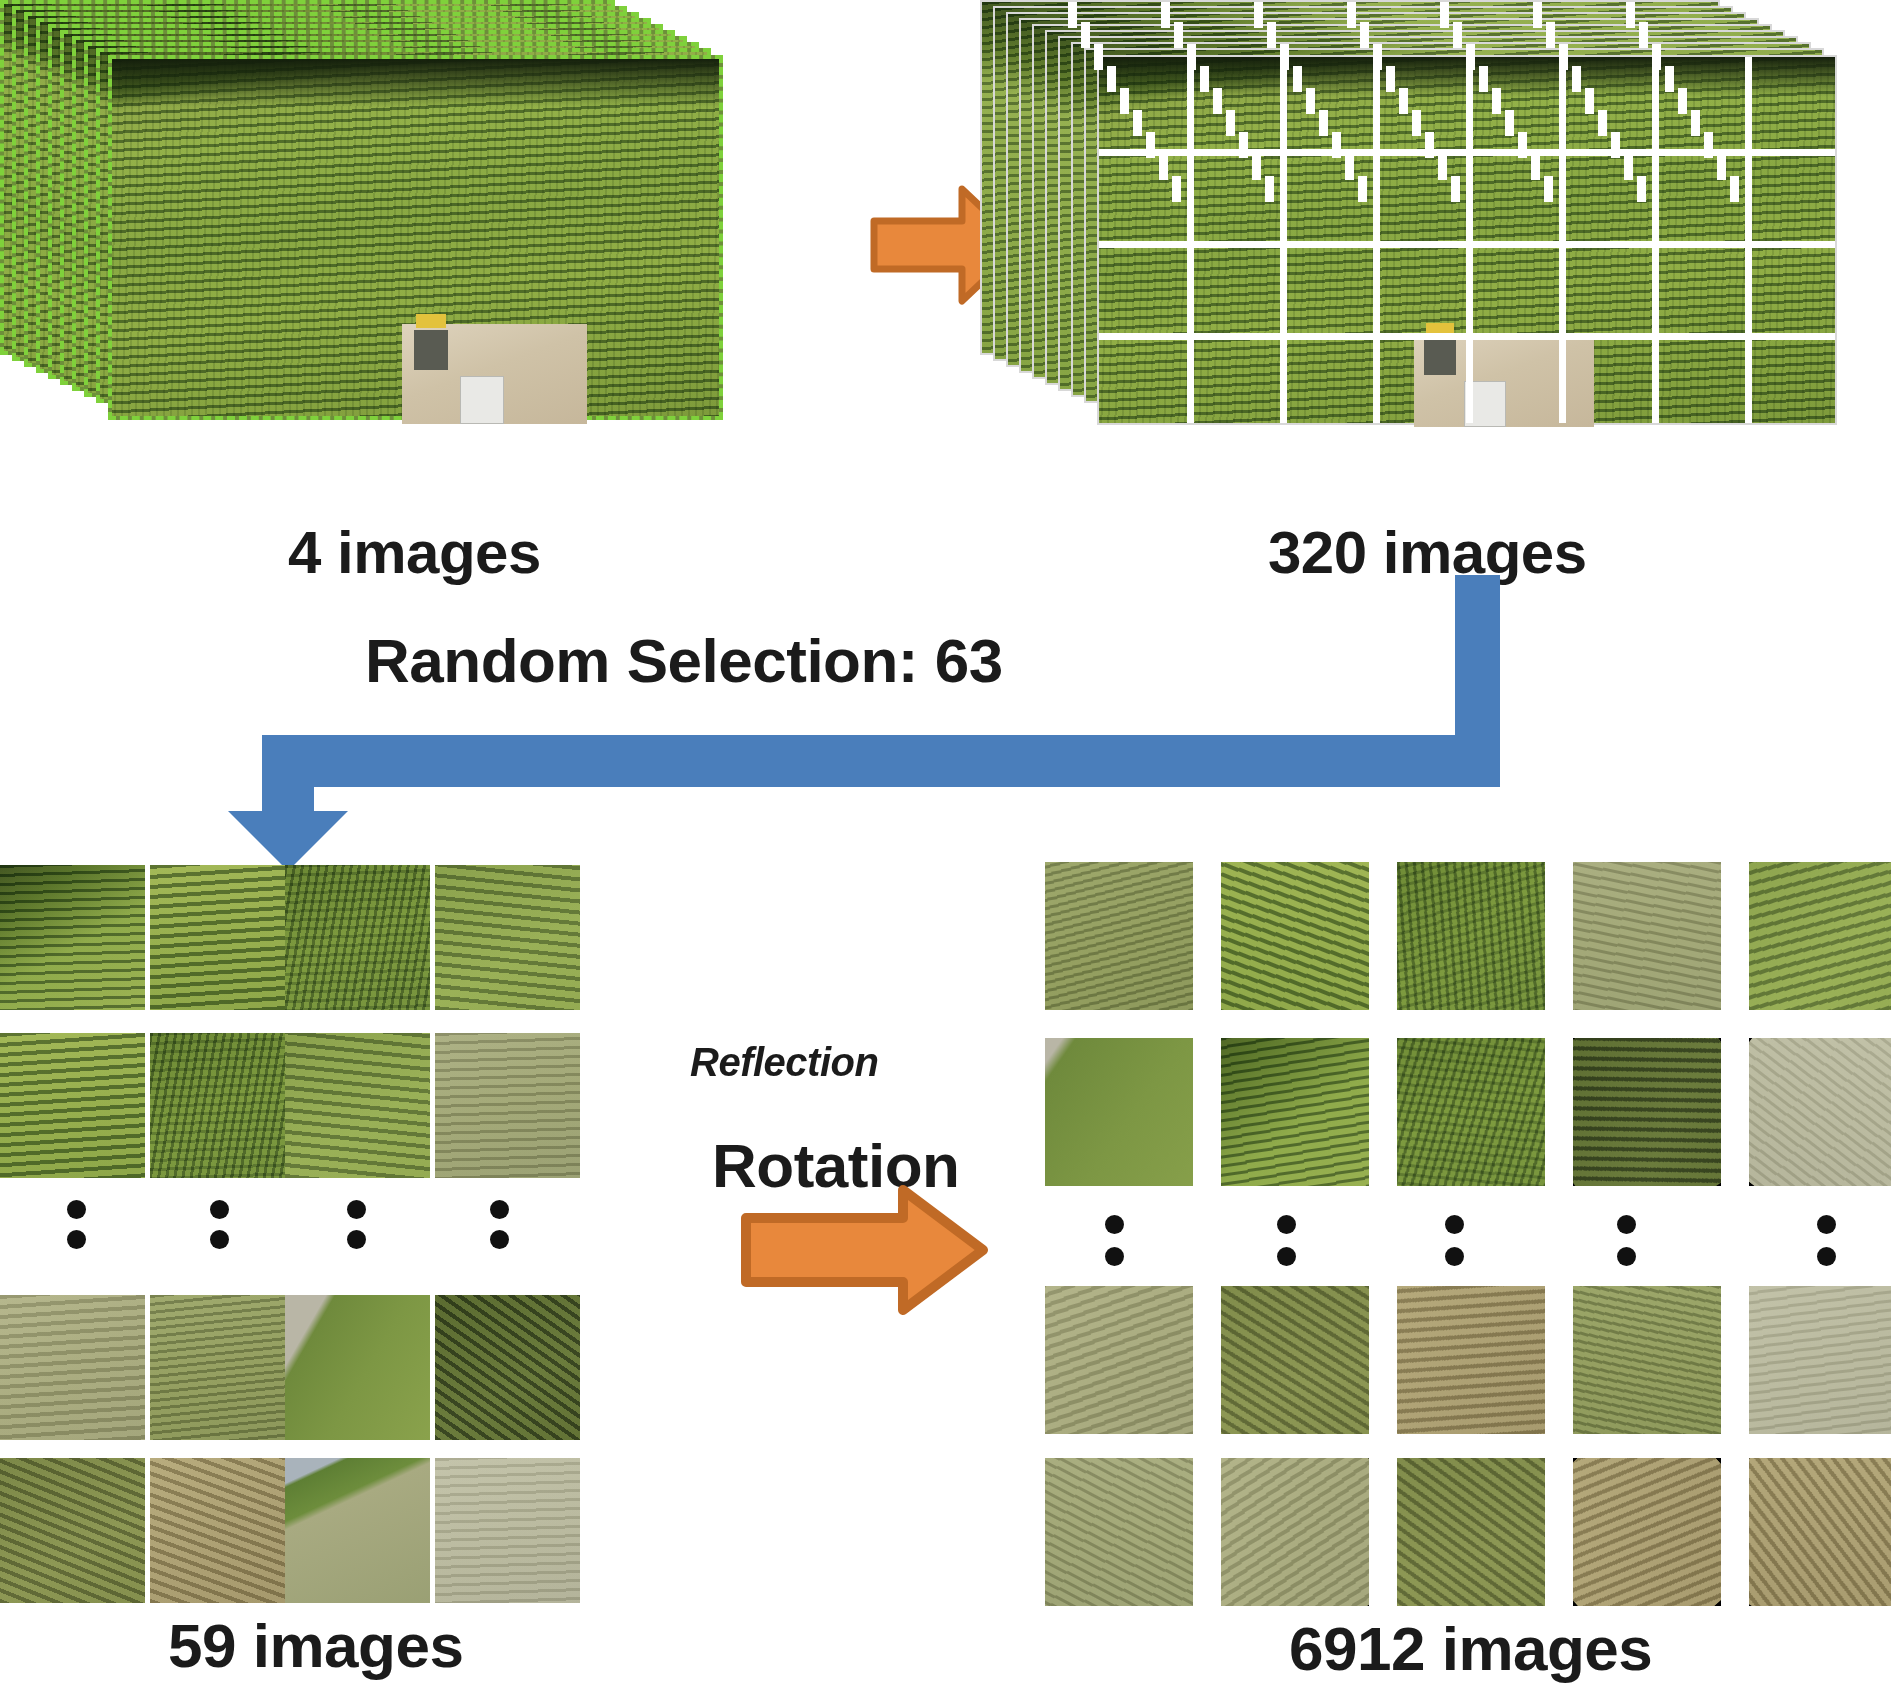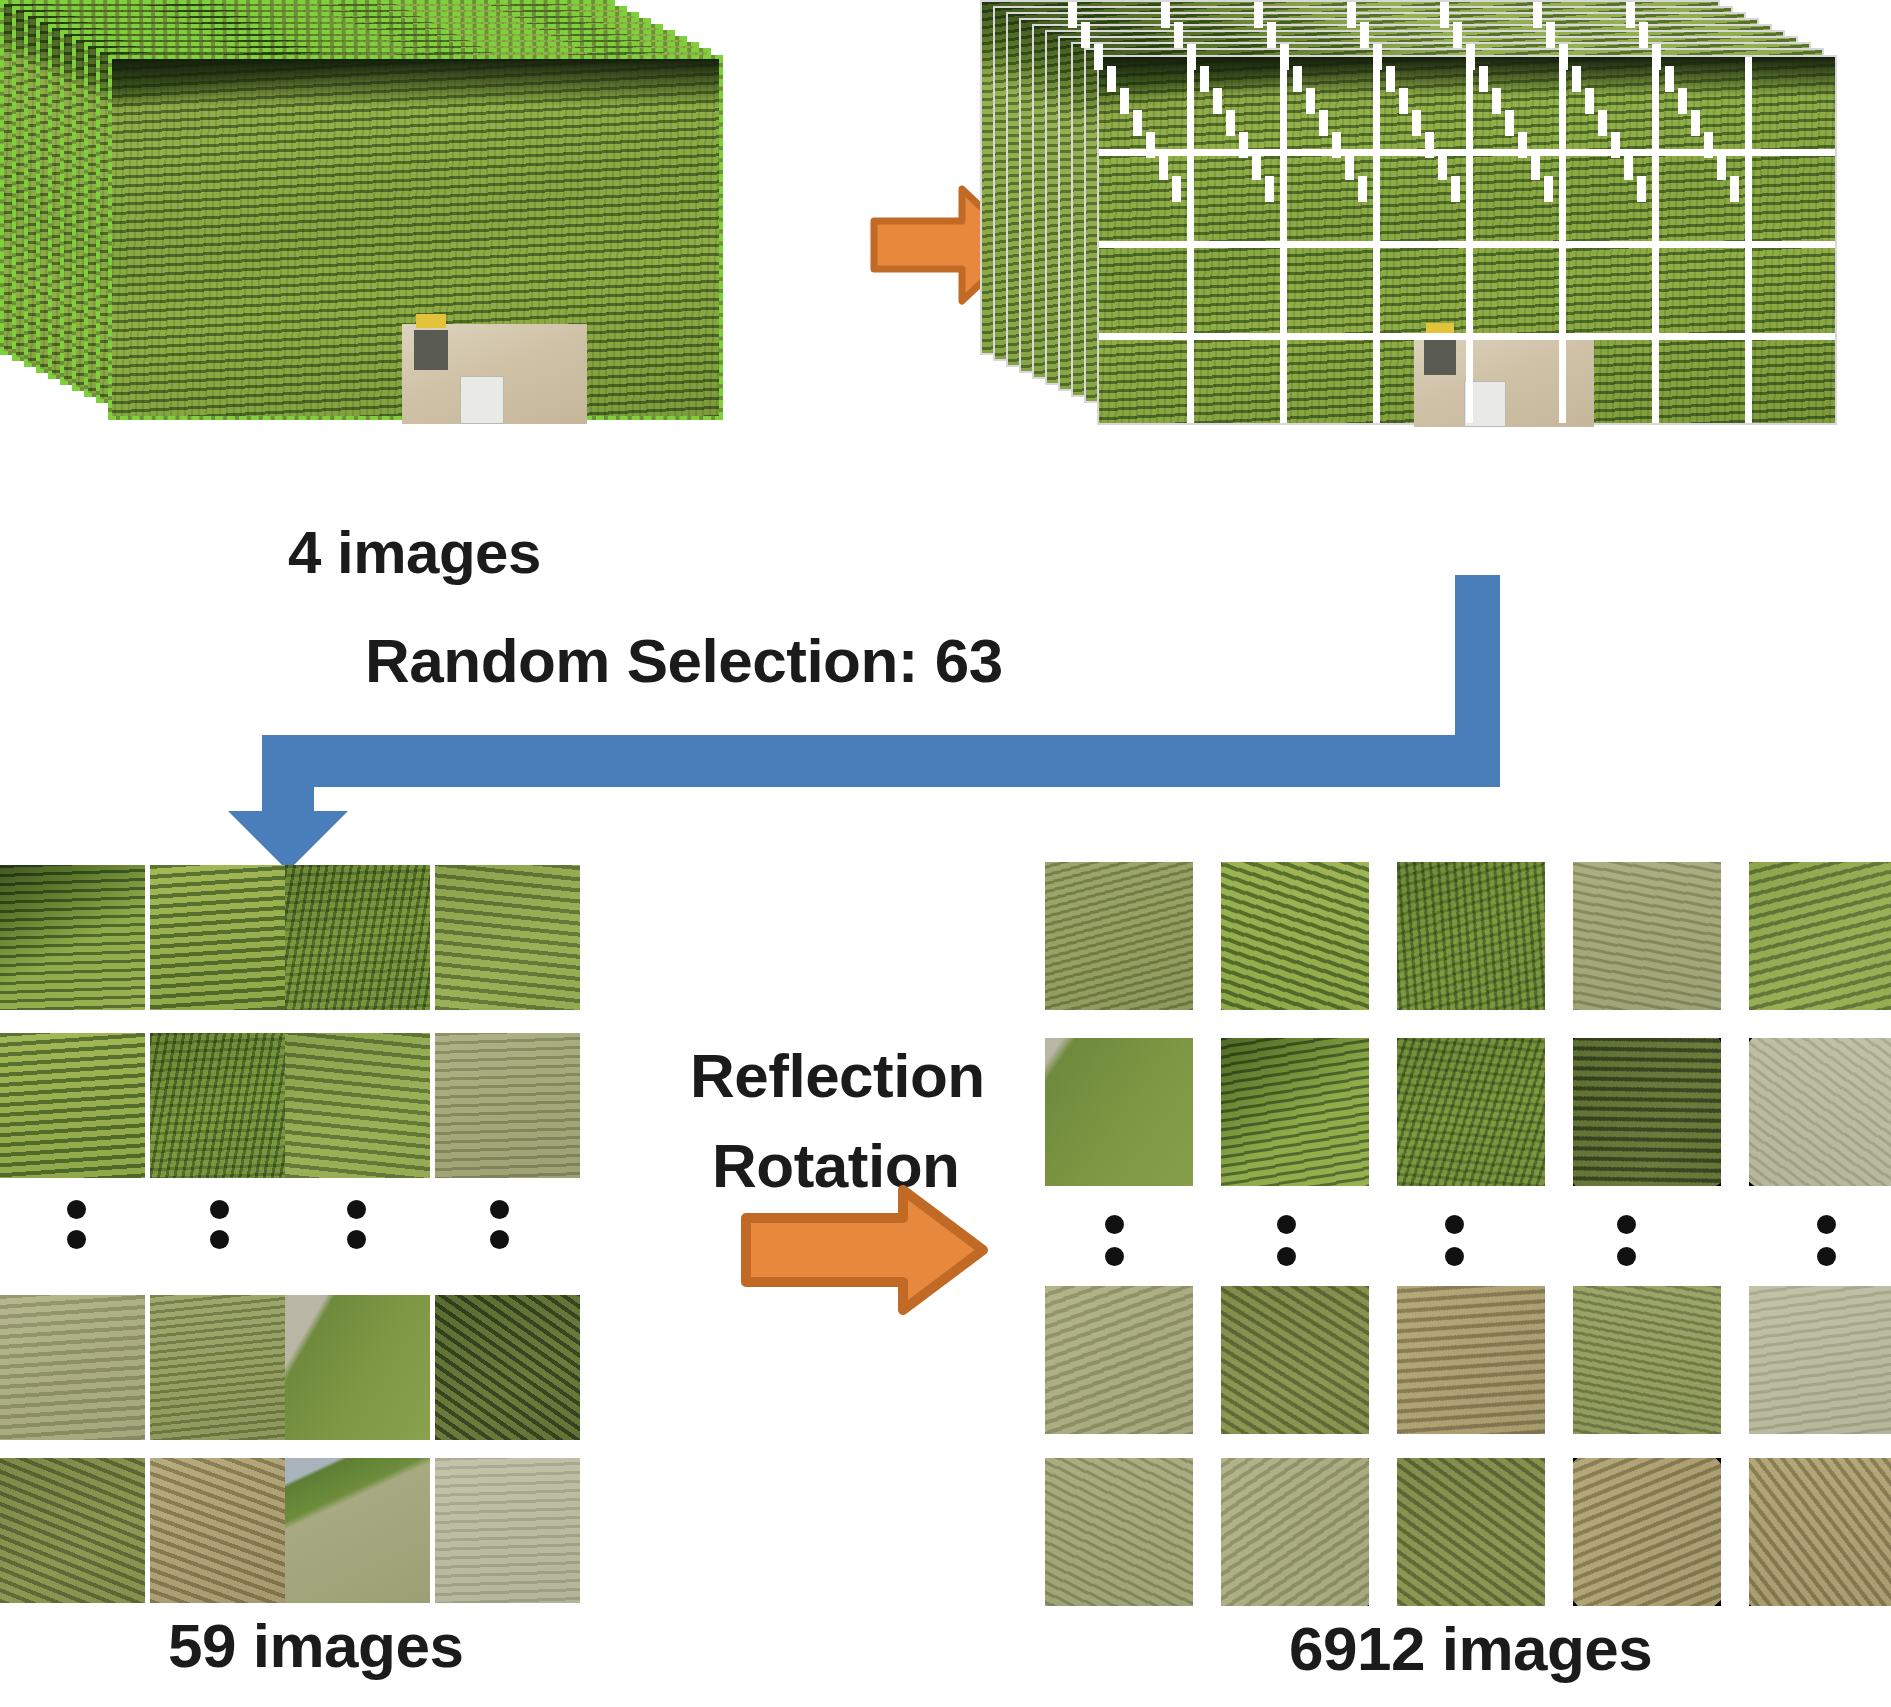--- a/index.html
+++ b/index.html
@@ -257,20 +257,21 @@
       <div class="tick" style="left:192px;top:176px;"></div>
       <div class="tick" style="left:285px;top:176px;"></div>
       <div class="tick" style="left:378px;top:176px;"></div>
       <div class="tick" style="left:471px;top:176px;"></div>
       <div class="tick" style="left:564px;top:176px;"></div>
       <div class="tick" style="left:657px;top:176px;"></div>
       <div class="tick" style="left:750px;top:176px;"></div>
     </div>
   </div>
 
+  <div class="caption" style="left:1268px;top:518px;font-size:60px;">320 images</div>
 
   <svg class="blue-path" style="left:200px;top:575px;" width="1300" height="300" viewBox="0 0 1300 300">
     <path d="M1255,0 L1255,160 L62,160 L62,236 L28,236 L88,296 L148,236 L114,236 L114,212 L1307,212 L1307,0 Z" fill="#4A7EBB"></path>
   </svg>
 
   <div class="caption" style="left:365px;top:625px;font-size:62px;">Random Selection: 63</div>
 
   <div style="position:absolute;left:0px;top:865px;width:620px;height:690px;">
 
     <div class="patch t-a" style="left:0px;  top:0px; width:145px;height:145px;"></div>
@@ -296,21 +297,21 @@
     <div class="patch t-g" style="left:150px;top:430px;width:145px;height:145px;"></div>
     <div class="patch t-road" style="left:285px;top:430px;width:145px;height:145px;"></div>
     <div class="patch t-dark" style="left:435px;top:430px;width:145px;height:145px;"></div>
 
     <div class="patch t-h" style="left:0px;  top:593px;width:145px;height:145px;"></div>
     <div class="patch t-brown" style="left:150px;top:593px;width:145px;height:145px;"></div>
     <div class="patch t-road2" style="left:285px;top:593px;width:145px;height:145px;"></div>
     <div class="patch t-pale" style="left:435px;top:593px;width:145px;height:145px;"></div>
   </div>
 
-  <div class="caption" style="left:690px;top:1040px;font-size:62px;">Reflection</div>
+  <div class="caption" style="left:690px;top:1040px;font-size:40px;font-style:italic;">Reflection</div>
   <div class="caption" style="left:712px;top:1112px;font-size:62px;margin-top:18px;">Rotation</div>
 
   <svg class="orange-arrow" style="left:740px;top:1182px;" width="250" height="140" viewBox="0 0 250 140">
     <polygon points="6,36 163,36 163,8 243,68 163,128 163,100 6,100" fill="#E8883C" stroke="#C06A26" stroke-width="10" stroke-linejoin="round"></polygon>
   </svg>
 
   <div style="position:absolute;left:1045px;top:862px;width:846px;height:698px;">
 
     <div class="rot-cell" style="left:0px;  top:0px;width:148px;height:148px;">
         <div class="rot-inner t-g" style="transform:rotate(-9deg);"></div>

